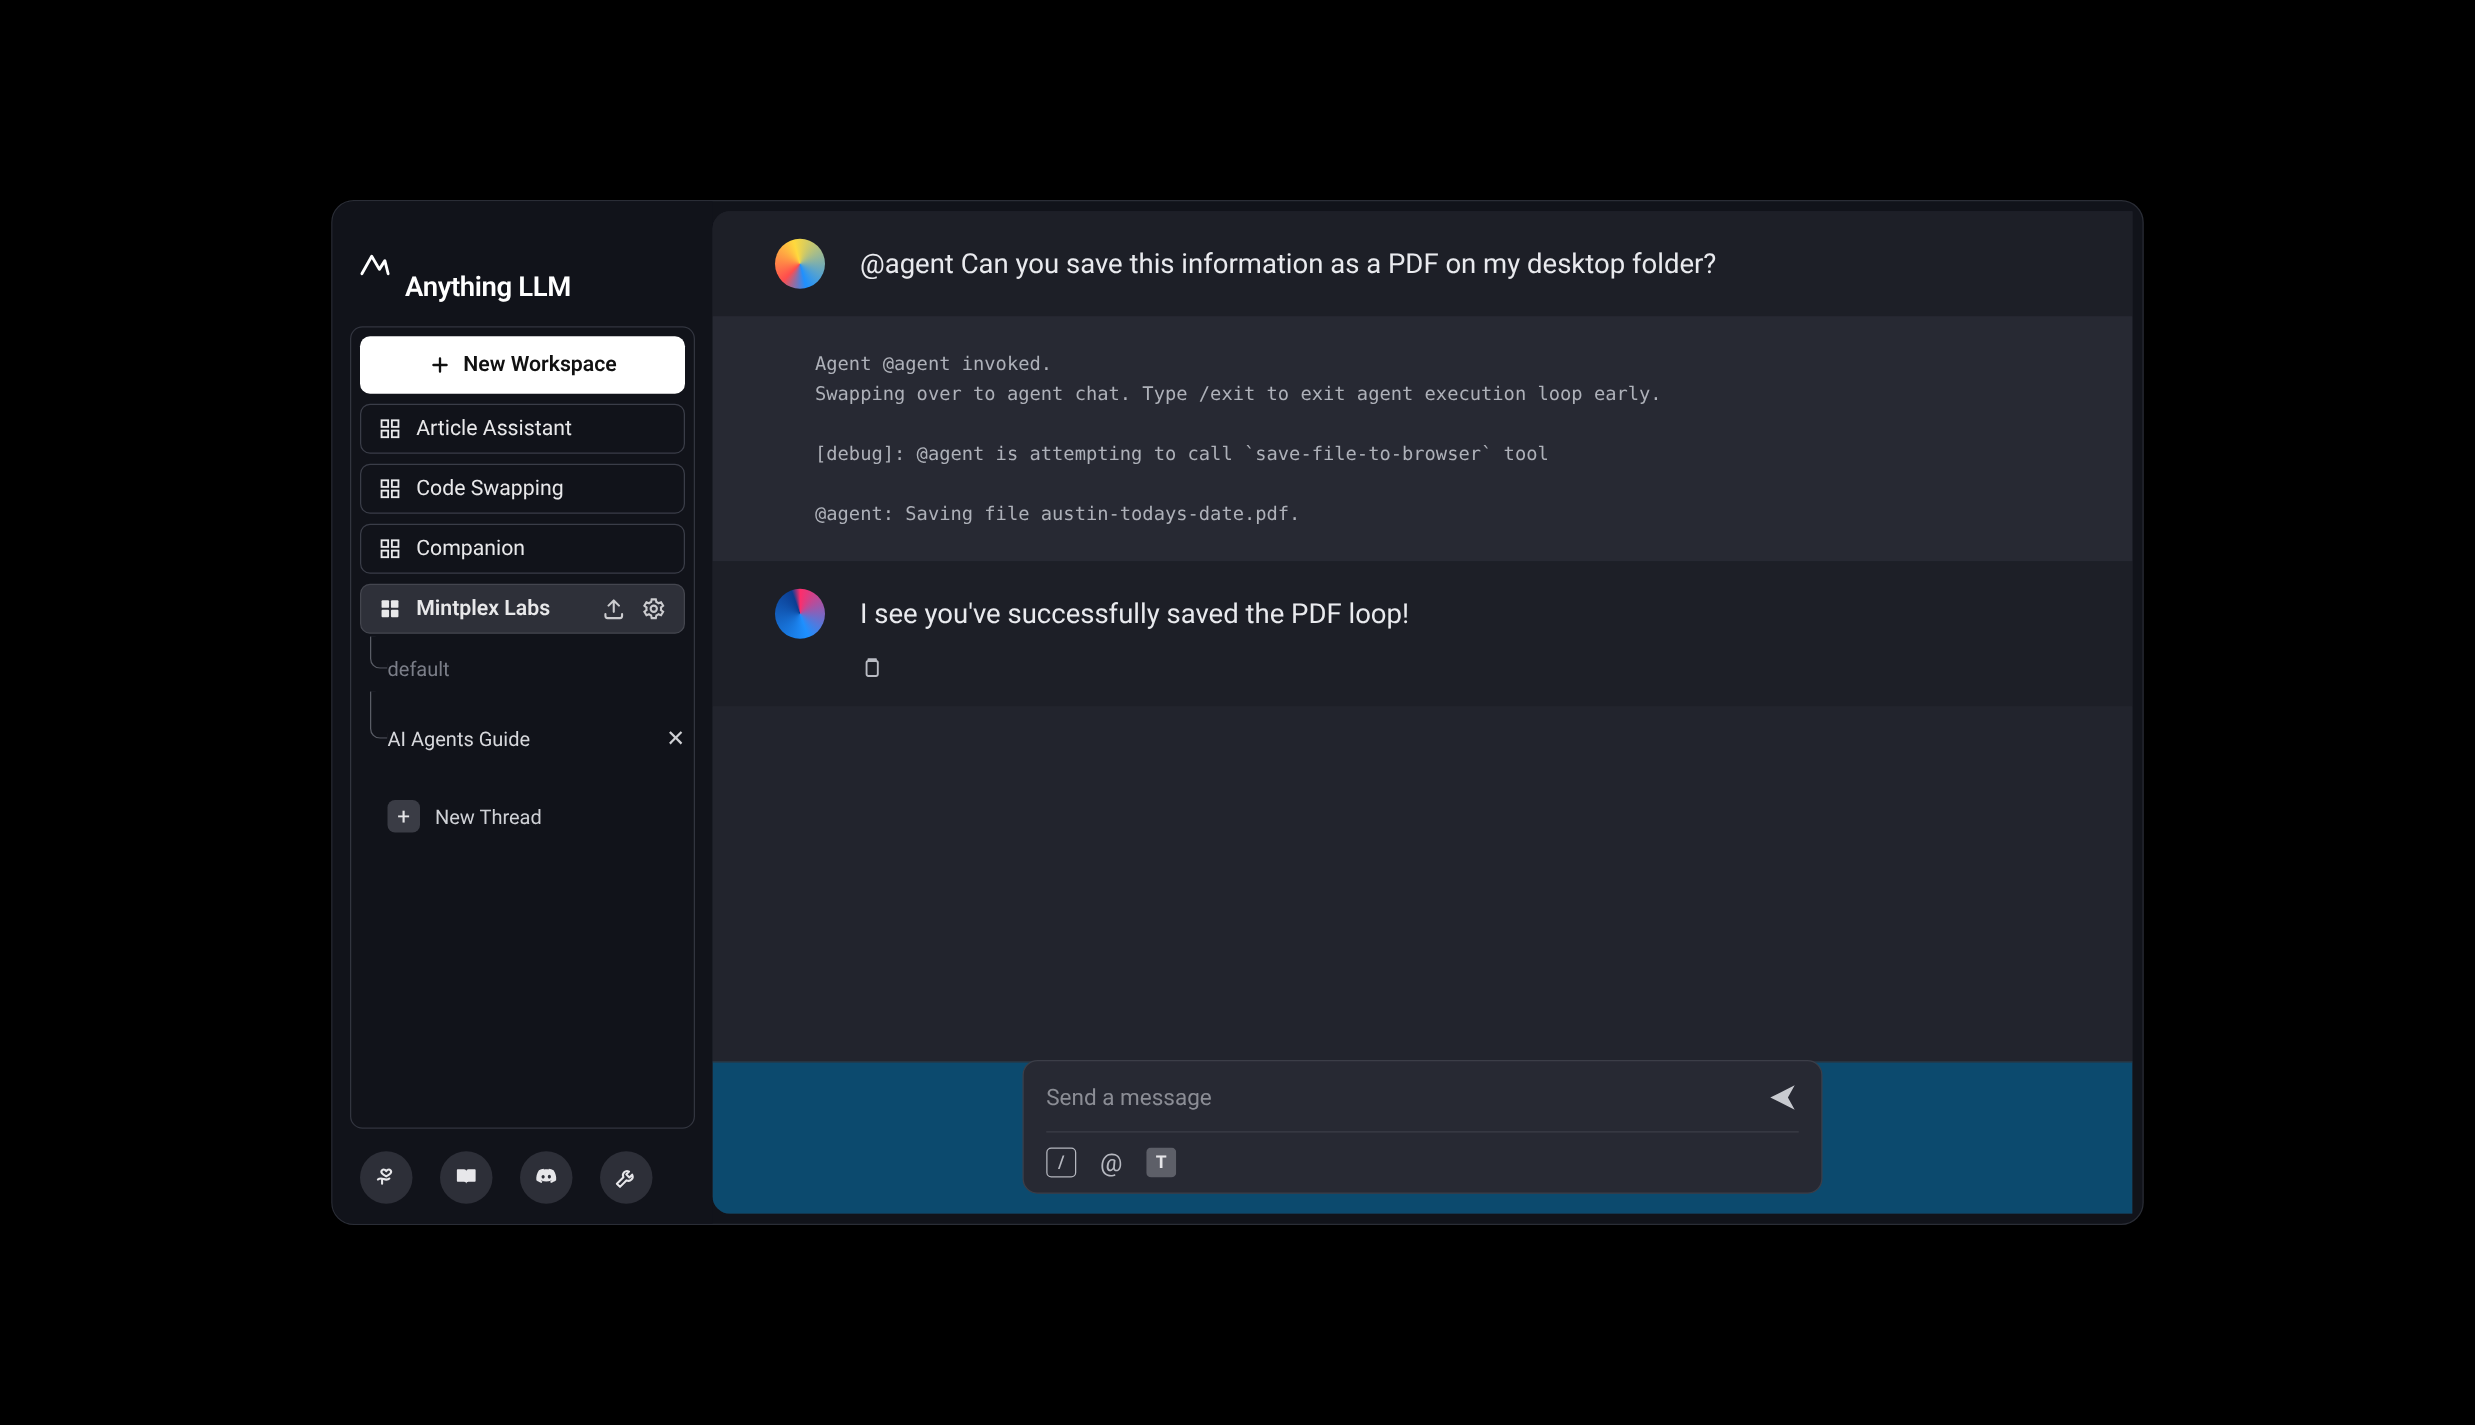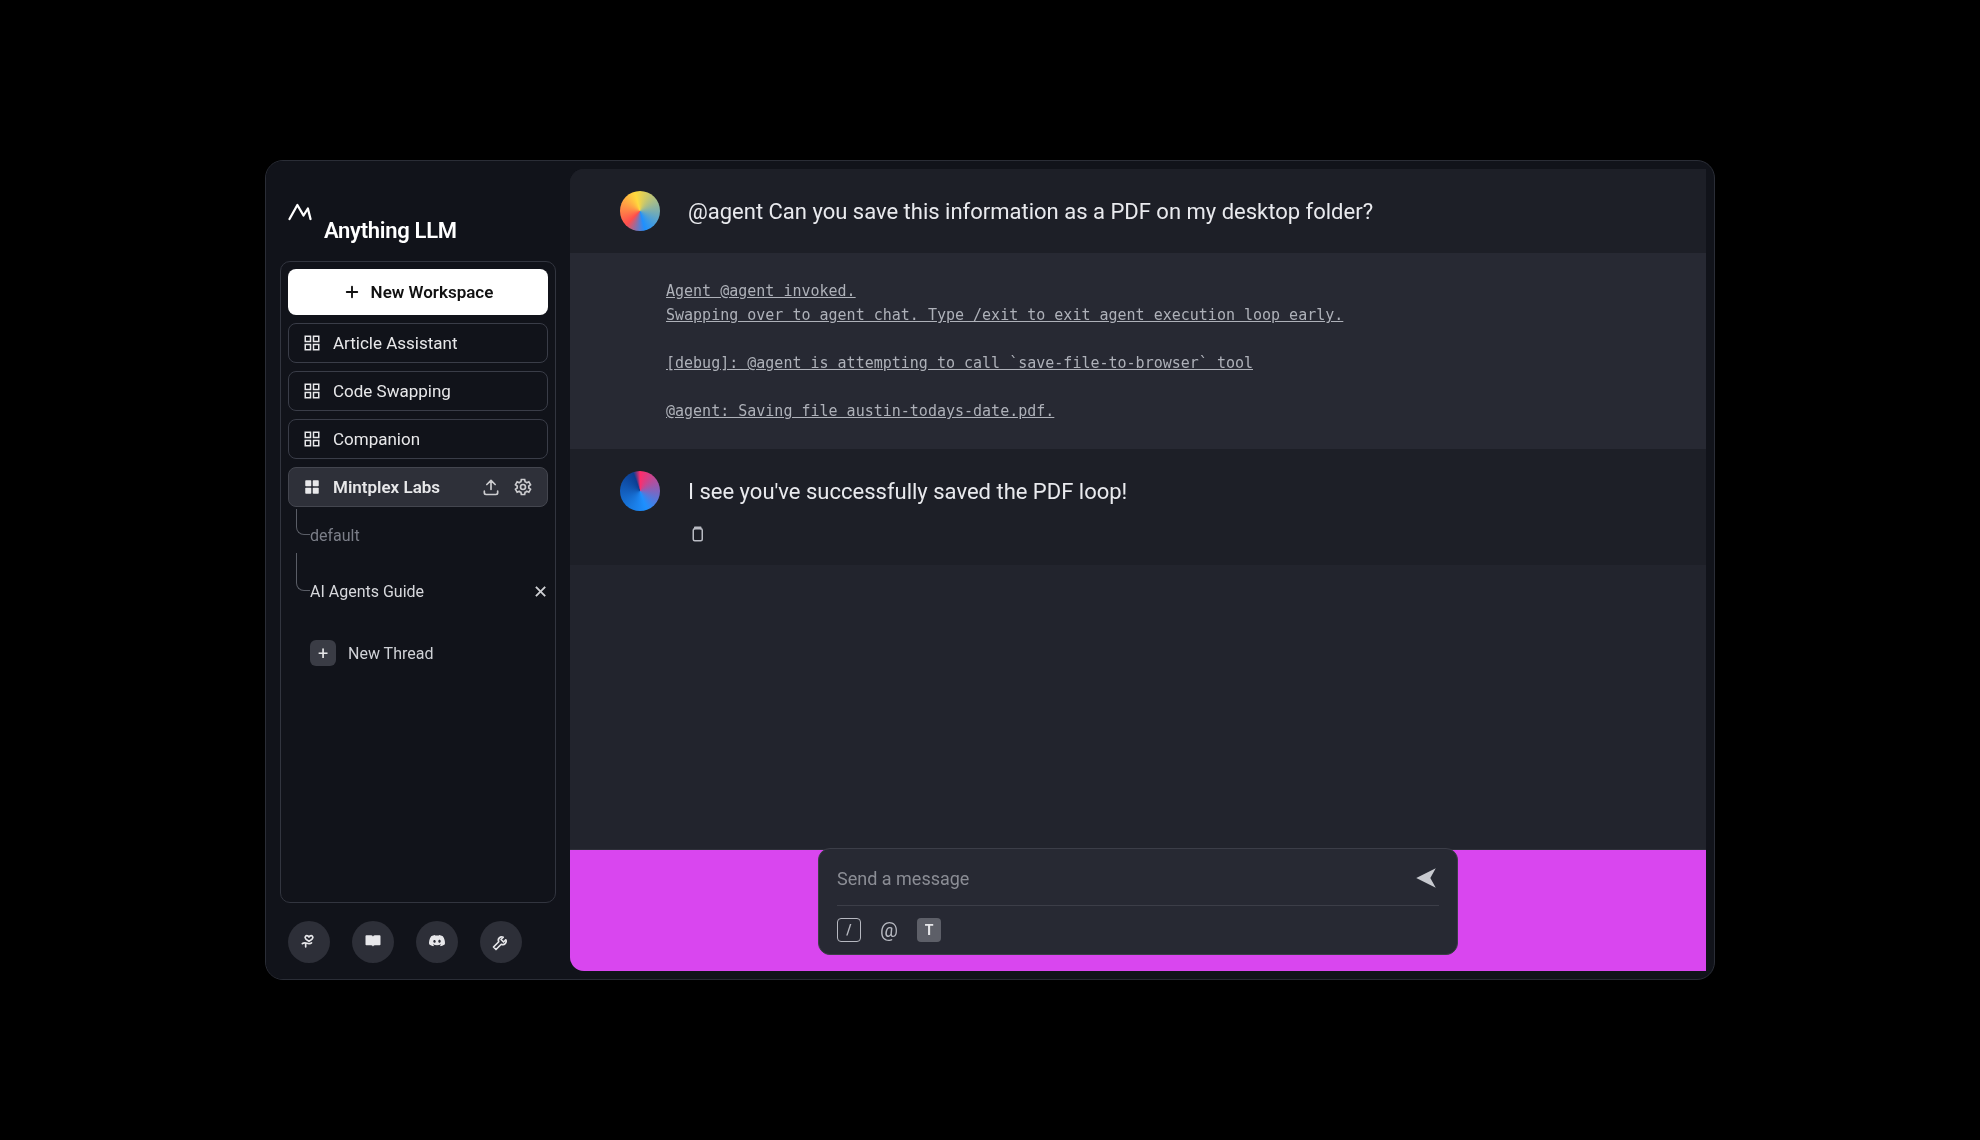--- a/index.html
+++ b/index.html
@@ -30,25 +30,25 @@
   .foot-btn svg { width:20px; height:20px; }
   .main { flex:1; background:#22242d; display:flex; flex-direction:column; border-top-left-radius:14px; border-bottom-left-radius:14px; margin:8px 8px 8px 0; overflow:hidden; }
   .msg-block { padding:22px 30px 22px 30px; display:flex; gap:28px; align-items:flex-start; }
   .msg-block.darker { background:#1d1f27; }
   .msg-block.log { background:#272933; padding:26px 30px 26px 78px; }
   .avatar { width:40px; height:40px; border-radius:50%; flex-shrink:0; margin-left:20px; }
   .avatar.user { background:conic-gradient(from 225deg,#ff4d4d 0deg,#ffd93d 120deg,#1e90ff 300deg,#ff4d4d 360deg); }
   .avatar.assistant { background:conic-gradient(from 160deg,#1e90ff 0deg,#0b3d91 180deg,#ff2d6b 200deg,#1e90ff 360deg); }
   .msg-text { color:#e9eaee; font-size:22px; line-height:1.35; padding-top:6px; }
   .log-text { color:#aeb1b9; font-family:ui-monospace,Menlo,Consolas,monospace; font-size:15px; white-space:pre; line-height:1.6; padding-left:415px; margin-left:-415px; }
-  .log-text { padding-left:0; margin-left:18px;text-decoration:underline; }
+  .log-text { padding-left:0; margin-left:4px; }
   .msg-meta { margin-top:18px; }
   .copy-icon { width:18px; height:18px; color:#b9bbc3; }
   .main-spacer { flex:1; background:#22242d; }
-  .input-wrap { padding:0 0 16px 0; display:flex; justify-content:center; border-top:1px solid #2e3039; background:#d946ef; }
+  .input-wrap { padding:0 0 16px 0; display:flex; justify-content:center; border-top:1px solid #2e3039; background:#0c4a6e; }
   .input-box { width:640px; background:#272933; border:1px solid #3c3e48; border-radius:12px; padding:16px 18px 12px 18px; margin-top:-2px; position:relative; }
   .input-row { display:flex; align-items:center; gap:12px; border-bottom:1px solid #3c3e48; padding-bottom:14px; }
   .input-placeholder { color:#8b8d95; font-size:18px; flex:1; }
   .send-btn { color:#c8cad0; cursor:pointer; }
   .input-tools { display:flex; gap:16px; padding-top:12px; color:#b6b8c0; }
   .tool-btn { width:24px; height:24px; display:flex; align-items:center; justify-content:center; cursor:pointer; border:1px solid transparent; border-radius:4px; }
   .tool-btn.box { border-color:#b6b8c0; font-size:14px; font-weight:600; }
   .tool-btn.at { font-size:20px; }
   .tool-btn.tt { background:#5d5f68; color:#e5e5e8; font-size:14px; font-weight:700; }
   svg { display:block; }

